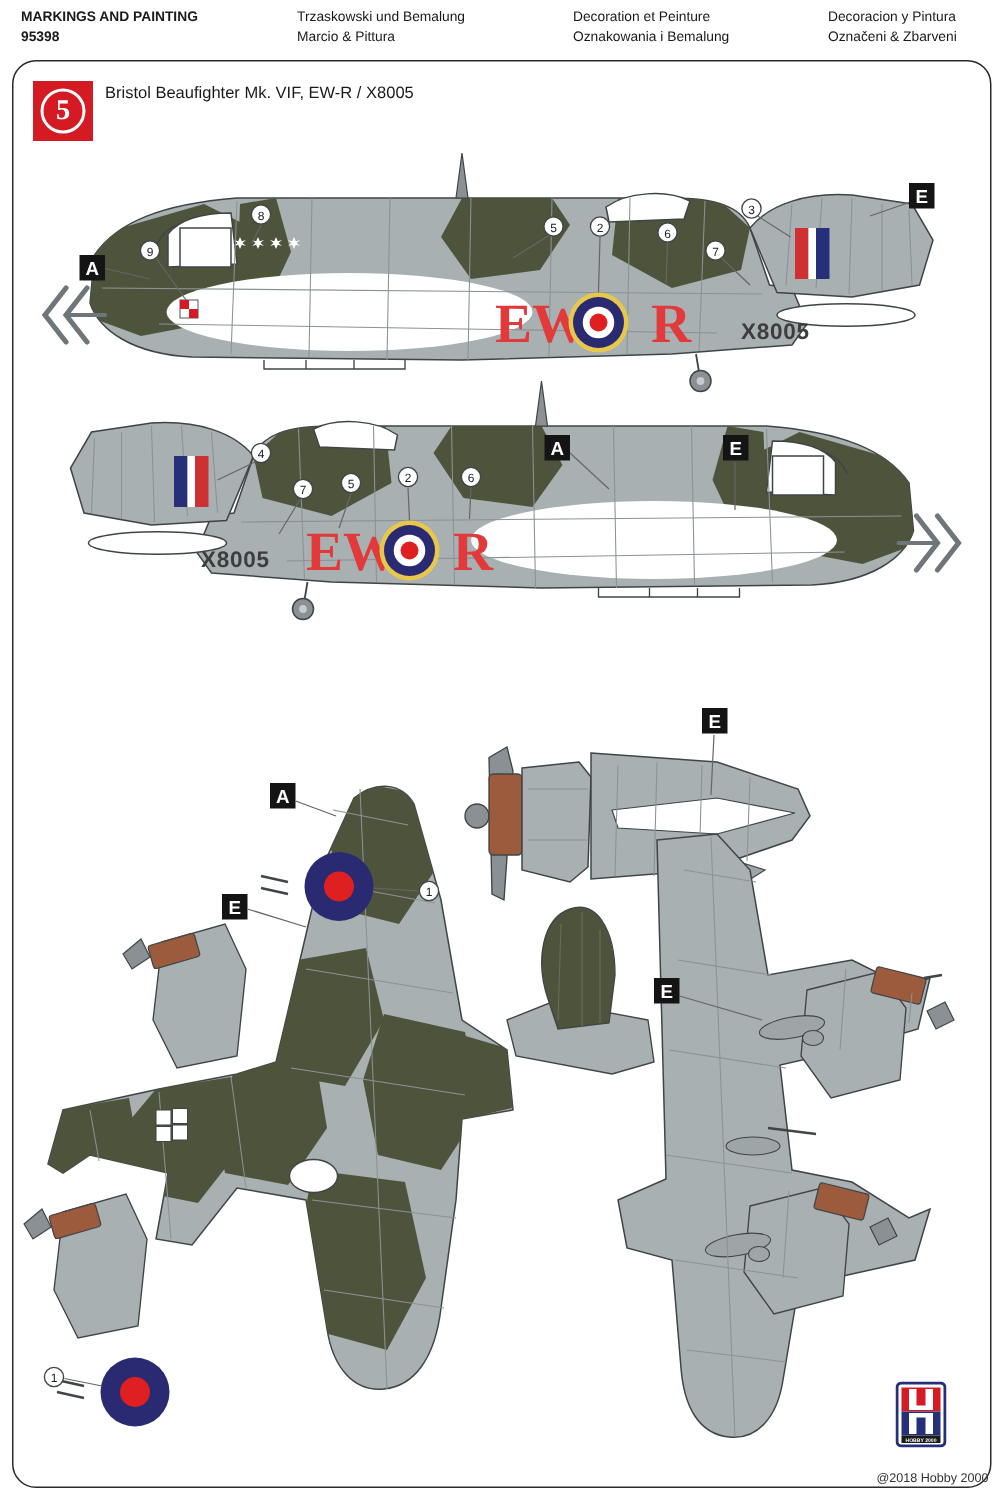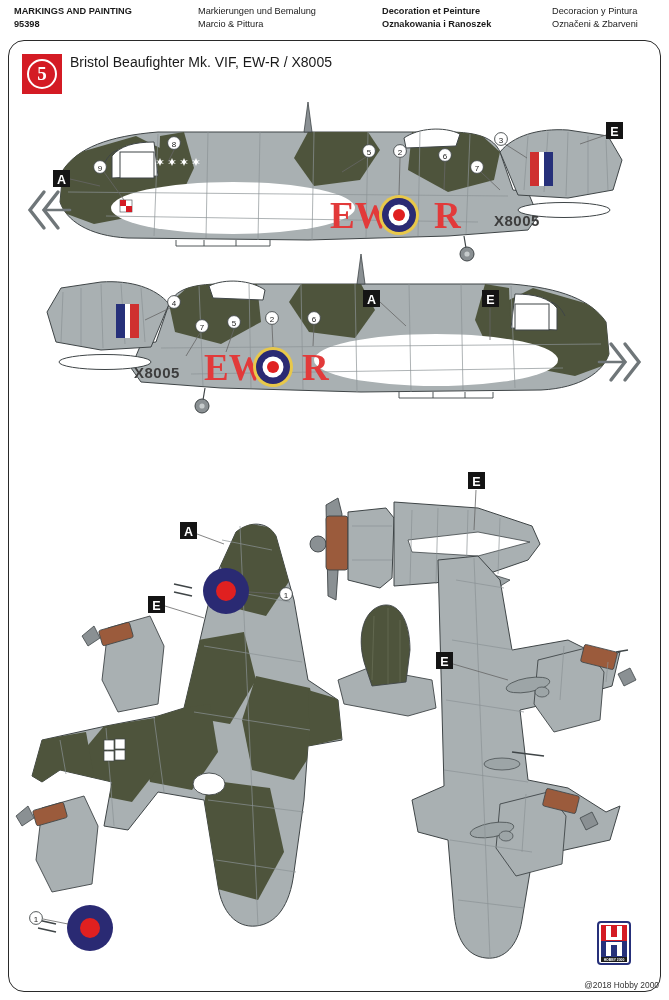--- a/index.html
+++ b/index.html
@@ -13,21 +13,21 @@
   }
 
   
   #header {
     position:absolute; left:0; top:0; width:532px; height:36px;
     padding:4px 14px 0 14px;
   }
   .hdr-col { position:absolute; top:5px; font-size:9.2px; line-height:12.6px; }
   .hdr-col.c1 { left:14px; width:170px; font-weight:bold; }
   .hdr-col.c2 { left:198px; width:180px; }
-  .hdr-col.c3 { left:382px; width:170px;font-weight:bold; }
+  .hdr-col.c3 { left:382px; width:170px; }
   .hdr-col.c4 { left:552px; width:130px; }
   .hdr-line { white-space:nowrap; }
 
   
   #frame {
     position:absolute; left:8px; top:40px;
     width:653px; height:952px;
     border:1.1px solid #2a2a2a;
     border-radius:16px;
     background:#fff;
@@ -43,21 +43,21 @@
   }
   #badge .ring {
     width:30px; height:30px; border-radius:50%;
     border:2.6px solid #ffffff;
     display:flex; align-items:center; justify-content:center;
     color:#ffffff; font-size:19px; font-weight:bold;
     font-family:"Liberation Serif", serif;
   }
   #title-lines {
     position:absolute; left:70px; top:56px; width:560px;
-    font-size:14px; line-height:13px; z-index:6;
+    font-size:11px; line-height:13px; z-index:6;
   }
 
   
   #art { position:absolute; left:8px; top:40px; width:653px; height:952px; }
   #art svg { display:block; }
 
   
 
   
   #logo {
@@ -71,26 +71,26 @@
 </style>
 </head>
 <body>
 
 <div id="header">
   <div class="hdr-col c1">
     <div class="hdr-line">MARKINGS AND PAINTING</div>
     <div class="hdr-line">95398</div>
   </div>
   <div class="hdr-col c2">
-    <div class="hdr-line">Markierungen und Bemalung</div>
+    <div class="hdr-line">Trzaskowski und Bemalung</div>
     <div class="hdr-line">Marcio &amp; Pittura</div>
   </div>
   <div class="hdr-col c3">
     <div class="hdr-line">Decoration et Peinture</div>
-    <div class="hdr-line">Oznakowania i Ranoszek</div>
+    <div class="hdr-line">Oznakowania i Bemalung</div>
   </div>
   <div class="hdr-col c4">
     <div class="hdr-line">Decoracion y Pintura</div>
     <div class="hdr-line">Označeni &amp; Zbarveni</div>
   </div>
 </div>
 
 <div id="frame"></div>
 
 <div id="badge">

